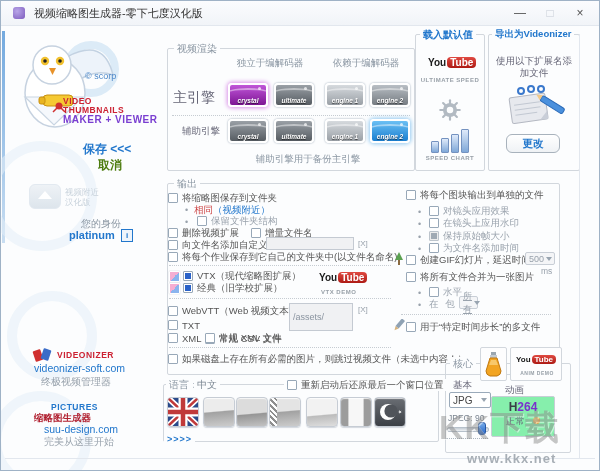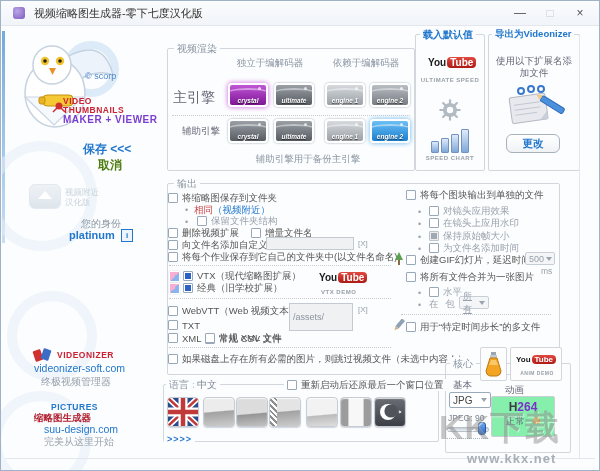--- a/index.html
+++ b/index.html
@@ -336,21 +336,21 @@
       <span class="cb"></span>
       <span>将所有文件合并为一张图片</span>
     </div>
   <span class="blt" style="left:417px;top:287px;">•</span>
   <div class="cbl sub" style="left:428px;top:285px;">
       <span class="cb"></span>
       <span>水平</span>
     </div>
   <span class="blt" style="left:417px;top:299px;">•</span>
   <div class="t" style="left:428px;top:297px;font-size:9.5px;color:#99a2ac;letter-spacing:2px;">在 包</div>
-  <div class="sel" style="left:458px;top:295px;width:30px;height:13px;text-decoration:underline;">
+  <div class="sel" style="left:458px;top:295px;width:19px;height:13px;text-decoration:underline;">
       <span>所有</span>
     </div>
   <div class="dot" style="left:400px;top:313px;width:150px;"></div>
   <svg class="abs" style="left:392px;top:318px;" width="12" height="13" viewBox="0 0 12 13">
     <g transform="rotate(40 6 6)">
         <rect x="4" y="-1" width="4" height="10" fill="#8fa2b4"></rect>
         <path d="M4 9 L8 9 L6 13 Z" fill="#d7b37e"></path>
       </g>
   </svg>
   <div class="cbl" style="left:405px;top:320px;">

